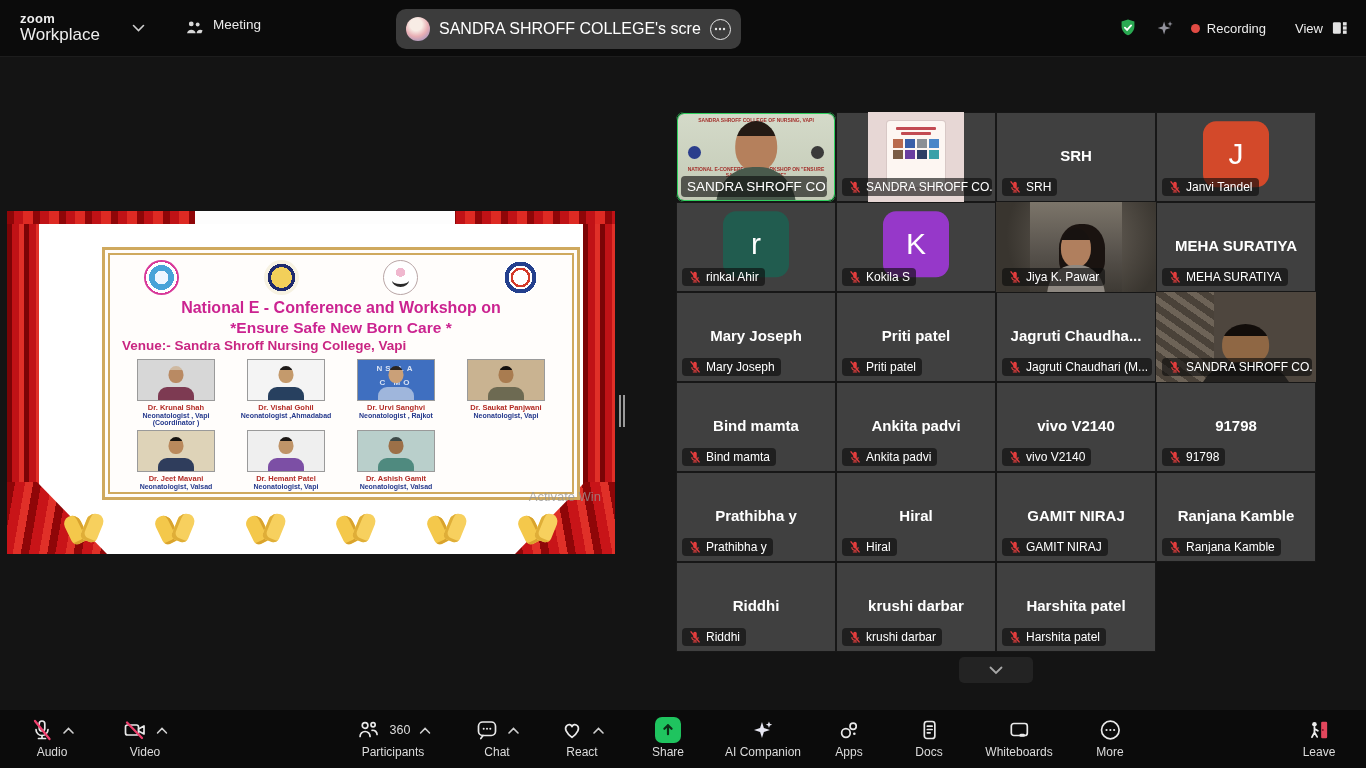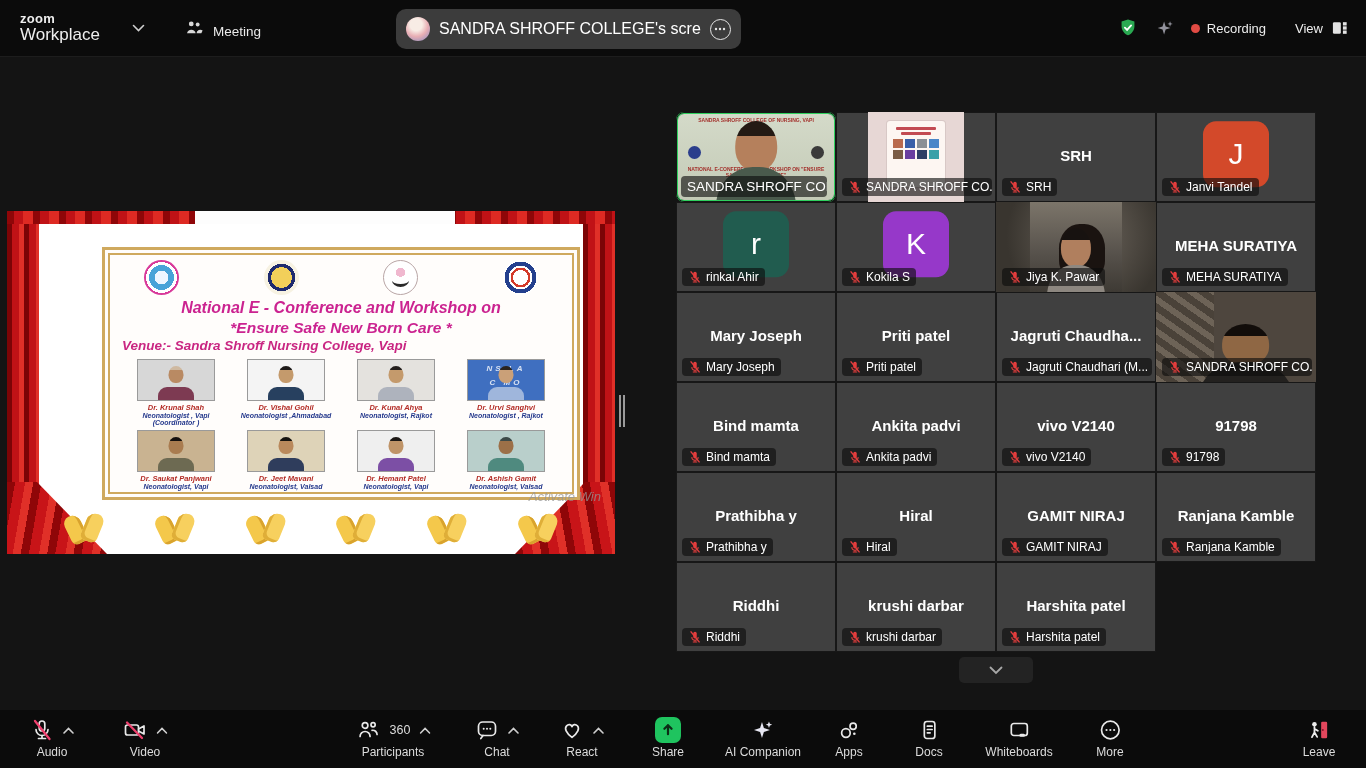--- a/index.html
+++ b/index.html
@@ -6,39 +6,39 @@
   html,body { width:1366px; height:768px; overflow:hidden; background:#141414;
     font-family:"Liberation Sans", sans-serif; color:#eee; }
 
   
   .topbar { height:57px; background:#0b0b0b; display:flex; align-items:center;
     position:relative; border-bottom:1px solid #1d1d1d; }
   .logo { display:flex; flex-direction:column; line-height:1.05; margin-left:20px; }
   .logo-top { font-size:13px; font-weight:bold; letter-spacing:.3px; }
   .logo-bottom { font-size:17px; }
   .chev-dn { margin-left:32px; }
-  .meeting-tab { display:flex; align-items:flex-end; gap:8px; margin-left:38px;
+  .meeting-tab { display:flex; align-items:flex-start; gap:8px; margin-left:38px;
     font-size:13.5px; color:#eaeaea; cursor:pointer; }
   .screen-tab { position:absolute; left:396px; top:9px; height:40px; background:#3c3c3c;
     border-radius:10px; display:flex; align-items:center; gap:9px; padding:0 10px; cursor:pointer; }
   .tab-avatar { width:24px; height:24px; border-radius:50%;
     background:radial-gradient(circle at 42% 32%, #f8ece5 0 28%, #e8aeb4 55%, #8089c4 100%); }
   .tab-title { font-size:16px; color:#fff; white-space:nowrap; }
   .tab-more { width:21px; height:21px; border:1.5px solid #e6e6e6; border-radius:50%;
     display:flex; align-items:center; justify-content:center; }
   .top-right { margin-left:auto; margin-right:16px; display:flex; align-items:center; gap:15px; }
   .rec { display:flex; align-items:center; gap:7px; font-size:13px; color:#ececec; }
   .rec-dot { width:9px; height:9px; border-radius:50%; background:#e14b44; }
   .view-btn { display:flex; align-items:center; gap:7px; font-size:13px; margin-left:14px; cursor:pointer; }
 
   
   .main { position:relative; height:653px; background:#141414; overflow:hidden; }
 
   
-  .shared { position:absolute; left:7px; top:154px; width:608px; height:343px; background:#fff;font-style:italic; }
+  .shared { position:absolute; left:7px; top:154px; width:608px; height:343px; background:#fff; }
   .curtain-top { position:absolute; left:0; top:0; right:0; height:13px;
     background:repeating-linear-gradient(90deg,#8f0608 0 7px,#c01216 7px 16px,#de2a23 16px 26px); }
   .curtain-gap { position:absolute; left:188px; top:0; width:260px; height:13px; background:#fdfdfd; }
   .curtain-side { position:absolute; top:0; bottom:0; width:32px;
     background:repeating-linear-gradient(90deg,#7c0406 0 5px,#c01216 5px 12px,#e03028 12px 17px); }
   .curtain-side.left { left:0; } .curtain-side.right { right:0; }
   .curtain-corner { position:absolute; bottom:0; width:100px; height:72px;
     background:repeating-linear-gradient(100deg,#8f0608 0 8px,#c81418 8px 18px,#e03028 18px 26px); }
   .curtain-corner.left { left:0; clip-path:polygon(0 0,30px 0,100% 100%,0 100%); }
   .curtain-corner.right { right:0; clip-path:polygon(calc(100% - 30px) 0,100% 0,100% 100%,0 100%);
@@ -258,27 +258,20 @@
             <div class="doc-role">(Coordinator )</div>
           </div>
           <div class="doc-card">
             <div class="doc-photo p2">
                 <div class="ph-fig"></div>
               </div>
             <div class="doc-name">Dr. Vishal Gohil</div>
             <div class="doc-role">Neonatologist ,Ahmadabad</div>
           </div>
           <div class="doc-card">
-            <div class="doc-photo p3">
-                <div class="ph-fig"></div>
-              </div>
-            <div class="doc-name">Dr. Kunal  Ahya</div>
-            <div class="doc-role">Neonatologist, Rajkot</div>
-          </div>
-          <div class="doc-card">
             <div class="doc-photo p4">
               <span class="photo-text">NS LA
 C MO</span>
               <div class="ph-fig"></div>
             </div>
             <div class="doc-name">Dr. Urvi Sanghvi</div>
             <div class="doc-role">Neonatologist , Rajkot</div>
           </div>
           <div class="doc-card">
             <div class="doc-photo p5">

